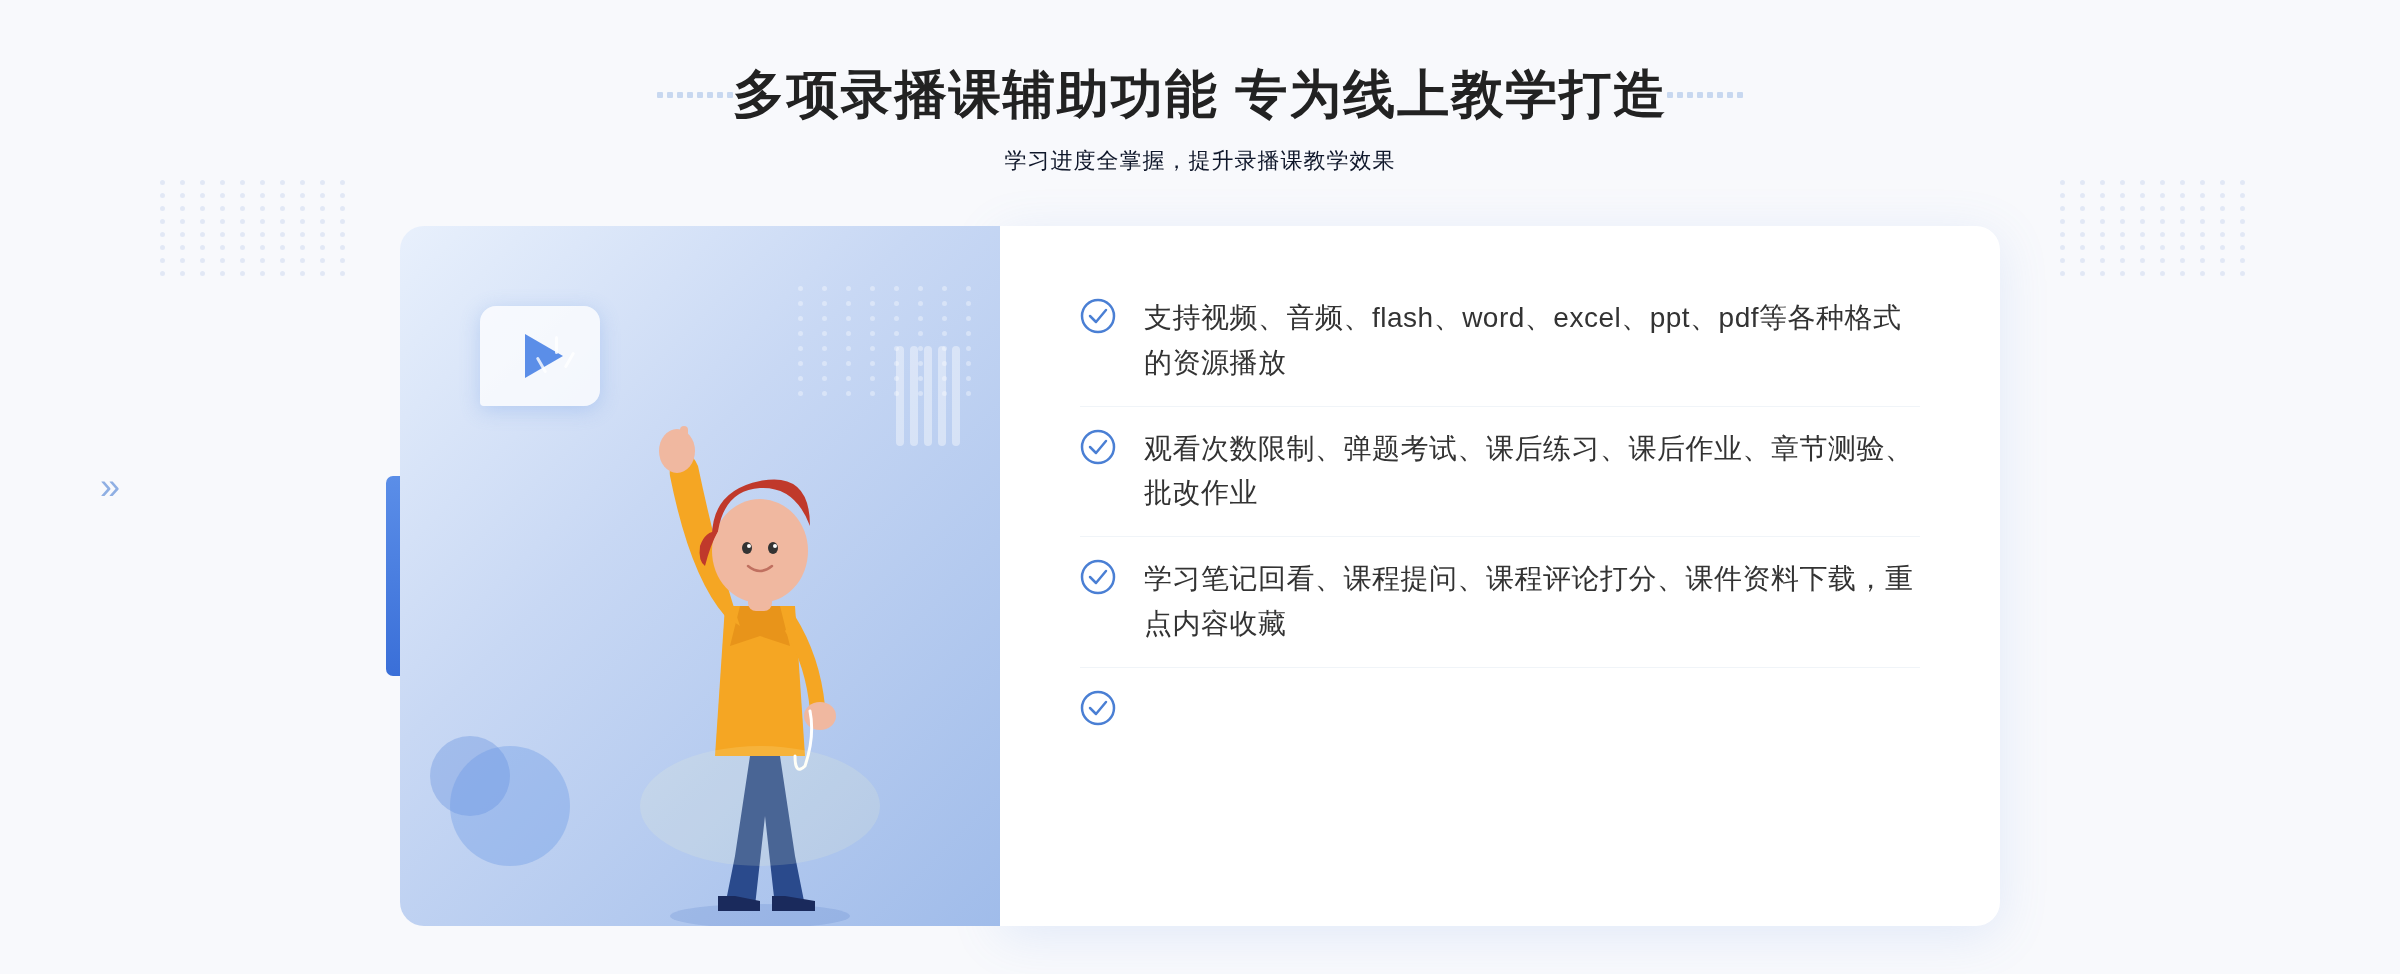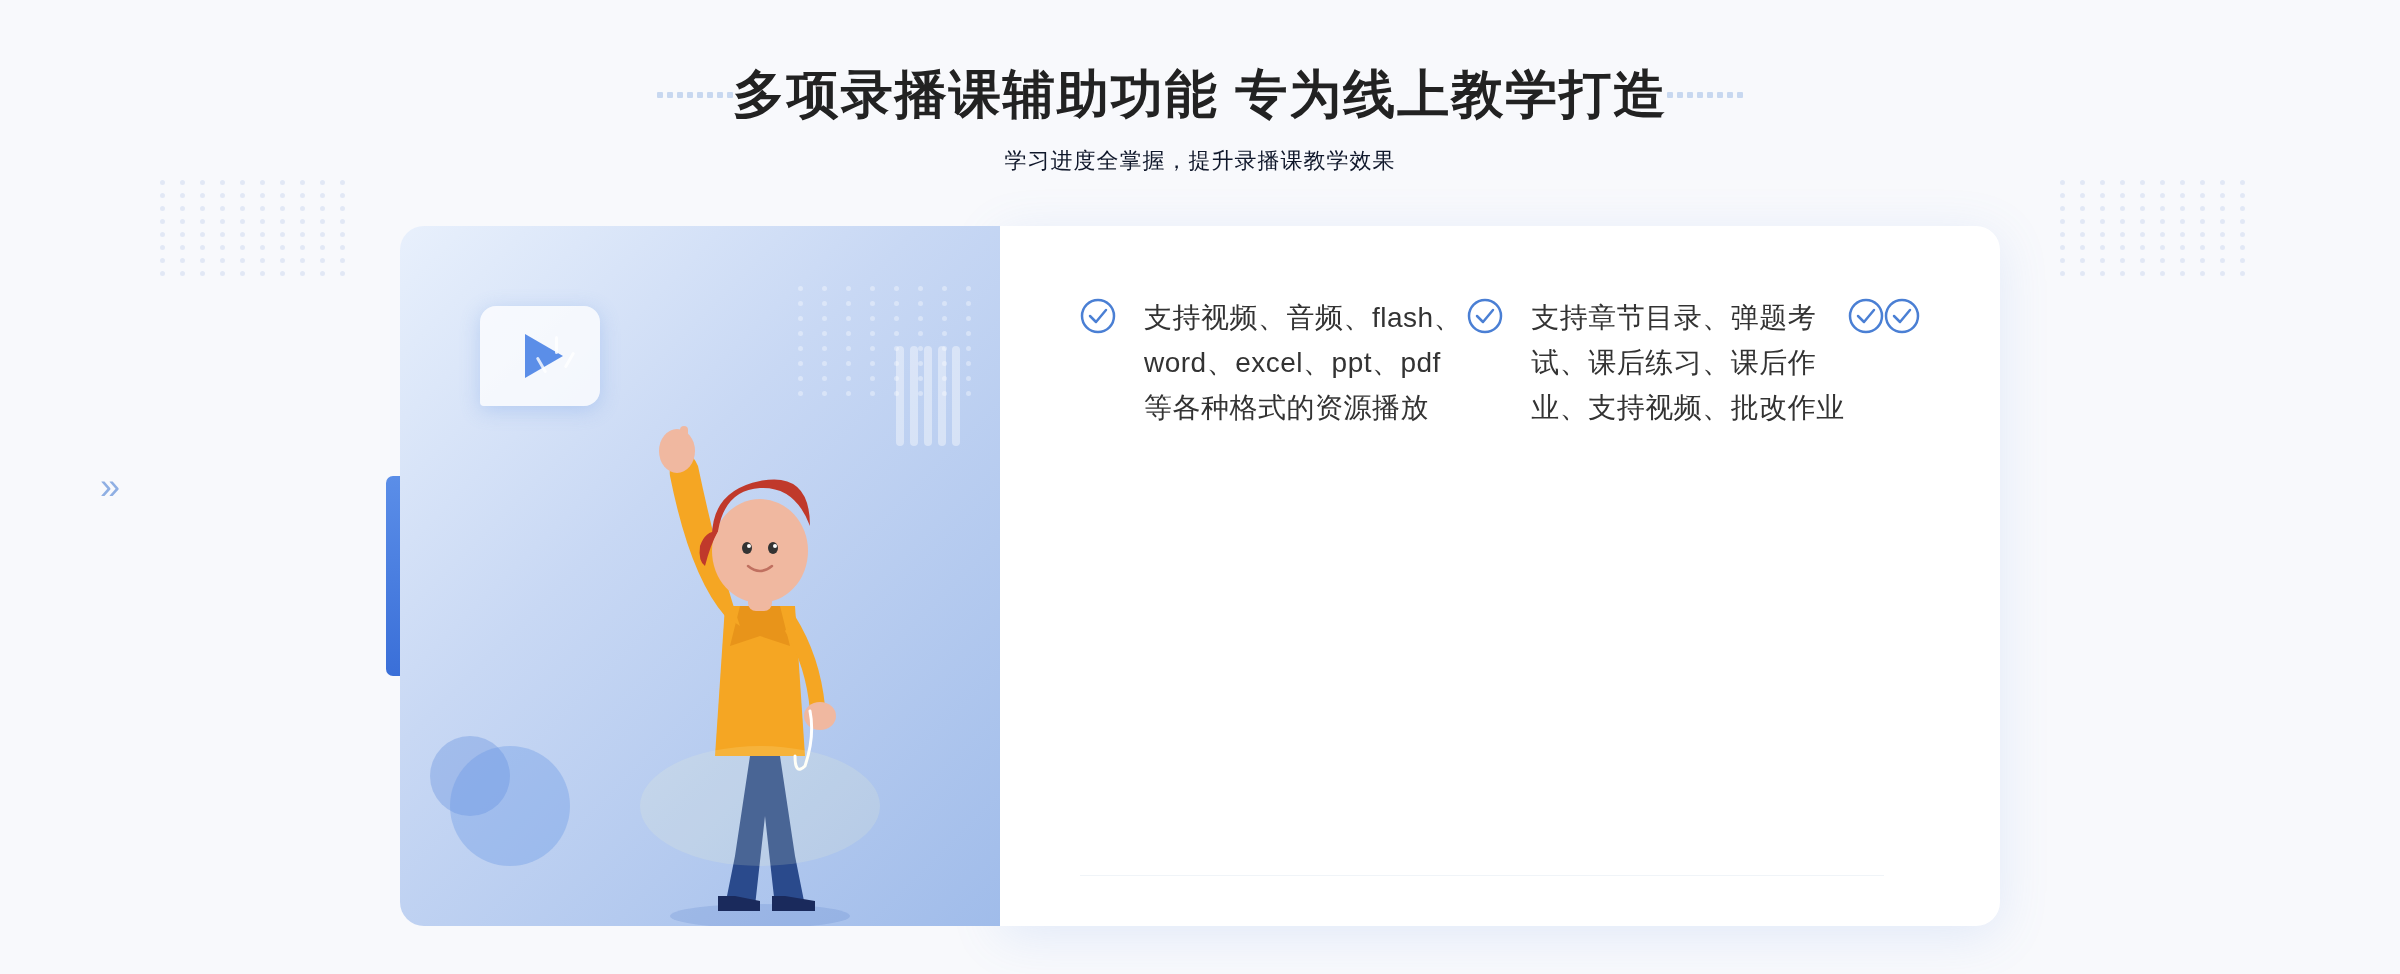--- a/index.html
+++ b/index.html
@@ -237,21 +237,21 @@
       display: block;
     }
 
     
     .features-panel {
       flex: 1;
       background: #ffffff;
       border-radius: 0 24px 24px 0;
       padding: 50px 80px;
       display: flex;
-      flex-direction: row;
+      flex-direction: column;
       justify-content: flex-start;
       box-shadow: 0 10px 50px rgba(100,150,230,0.15);
     }
 
     .feature-item {
       display: flex;
       align-items: flex-start;
       gap: 28px;
       padding: 20px 0;
       border-bottom: 1px solid #f0f4f8;
@@ -668,30 +668,31 @@
         <span class="feature-text">支持视频、音频、flash、word、excel、ppt、pdf等各种格式的资源播放</span>
       </div>
 
       <div class="feature-item">
         <div class="check-icon">
           <svg viewBox="0 0 36 36" fill="none" xmlns="http://www.w3.org/2000/svg">
             <circle cx="18" cy="18" r="16" stroke="#4a7fd4" stroke-width="2.5"></circle>
             <path d="M10 18 L16 24 L26 12" stroke="#4a7fd4" stroke-width="2.5" stroke-linecap="round" stroke-linejoin="round"></path>
           </svg>
         </div>
-        <span class="feature-text">支持章节目录、弹题考试、课后练习、课后作业、支持视频、批改作业</span>
+        <span class="feature-text">观看次数限制、弹题考试、课后练习、课后作业、章节测验、批改作业</span>
       </div>
 
       <div class="feature-item">
         <div class="check-icon">
           <svg viewBox="0 0 36 36" fill="none" xmlns="http://www.w3.org/2000/svg">
             <circle cx="18" cy="18" r="16" stroke="#4a7fd4" stroke-width="2.5"></circle>
             <path d="M10 18 L16 24 L26 12" stroke="#4a7fd4" stroke-width="2.5" stroke-linecap="round" stroke-linejoin="round"></path>
           </svg>
         </div>
+        <span class="feature-text">学习笔记回看、课程提问、课程评论打分、课件资料下载，重点内容收藏</span>
       </div>
 
       <div class="feature-item">
         <div class="check-icon">
           <svg viewBox="0 0 36 36" fill="none" xmlns="http://www.w3.org/2000/svg">
             <circle cx="18" cy="18" r="16" stroke="#4a7fd4" stroke-width="2.5"></circle>
             <path d="M10 18 L16 24 L26 12" stroke="#4a7fd4" stroke-width="2.5" stroke-linecap="round" stroke-linejoin="round"></path>
           </svg>
         </div>
       </div>

